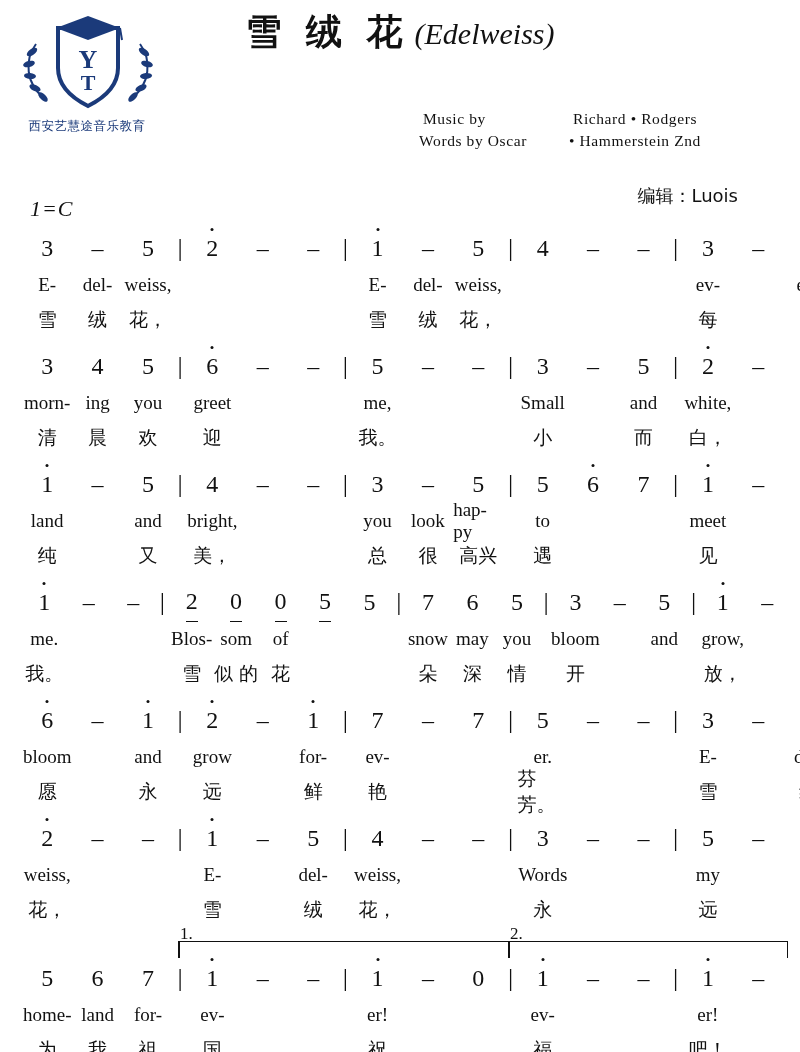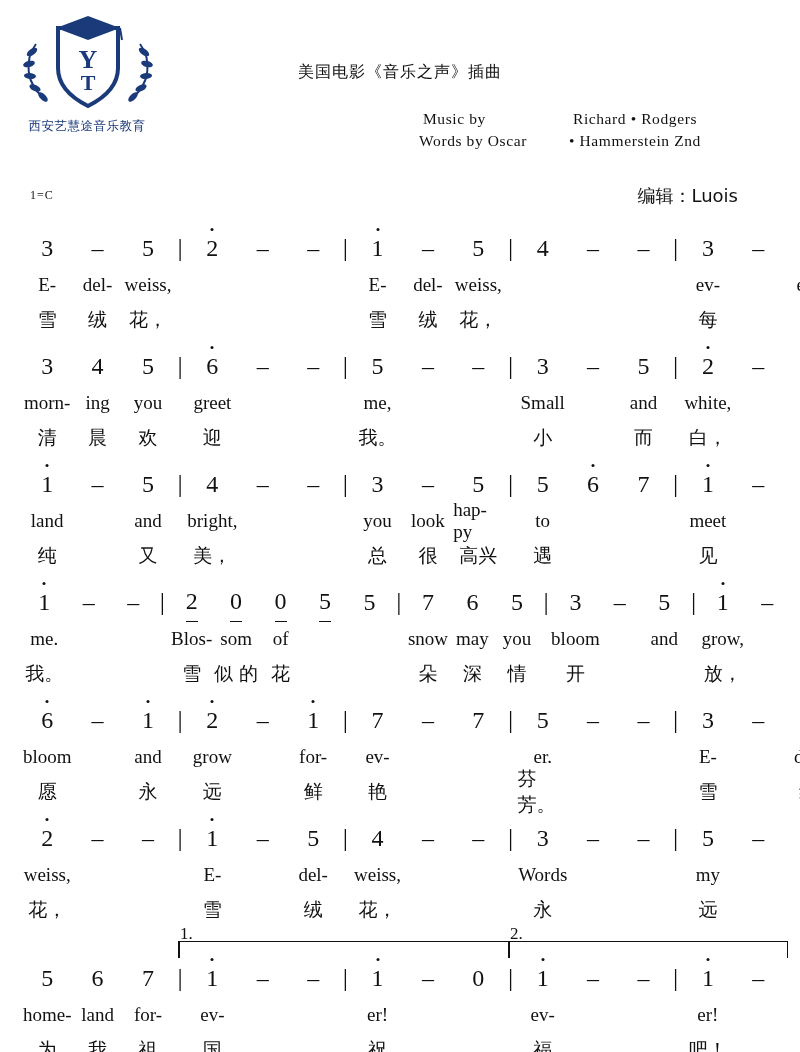--- a/index.html
+++ b/index.html
@@ -42,21 +42,21 @@
   }
   .credits{
     position:absolute;right:30px;top:108px;width:420px;
     text-align:center;font-size:15.5px;line-height:22px;letter-spacing:0.6px;
   }
   .credits .line2{display:block;}
   .credits .c-left{display:inline-block;min-width:150px;text-align:left;}
   .credits .c-right{display:inline-block;}
 
   .keyline{
-    position:absolute;left:30px;top:188px;font-size:12px;letter-spacing:1px;
+    position:absolute;left:30px;top:196px;font-size:22px;letter-spacing:1px;font-style:italic;
   }
   .editor{
     position:absolute;right:62px;top:184px;font-size:18px;
     font-family:"DejaVu Sans", sans-serif;
   }
 
   
   .score{position:absolute;left:0;top:228px;width:800px;}
   .line{
     position:relative;height:118px;
@@ -142,22 +142,24 @@
 
         <path d="M38,22 L70,10 L102,22 L70,34 Z" fill="#1b3a7a"></path>
         <path d="M102,22 L104,34" stroke="#1b3a7a" stroke-width="2"></path>
 
         <text x="70" y="62" font-size="26" font-family="Liberation Serif, serif" fill="#1b3a7a" text-anchor="middle" font-weight="bold">Y</text>
         <text x="70" y="84" font-size="22" font-family="Liberation Serif, serif" fill="#1b3a7a" text-anchor="middle" font-weight="bold">T</text>
       </svg>
     </div>
     <div class="logo-text">西安艺慧途音乐教育</div>
 
-
-    <div class="subtitle">美国电影《音乐之声》插曲</div>
+    <div class="title-row">
+      <span class="title-cn">雪 绒 花</span><span class="title-en">(Edelweiss)</span>
+    </div>
+
 
     <div class="credits">
       <span class="line2">
         <span class="c-left">Music  by</span><span class="c-right">Richard • Rodgers</span>
       </span>
       <span class="line2">
         <span class="c-left">Words  by  Oscar</span><span class="c-right">• Hammerstein  Znd</span>
       </span>
     </div>
 

